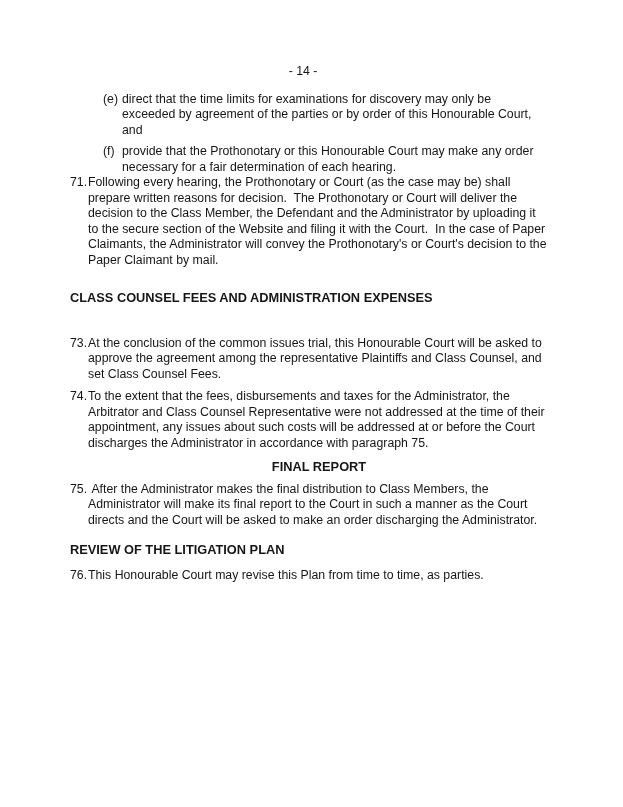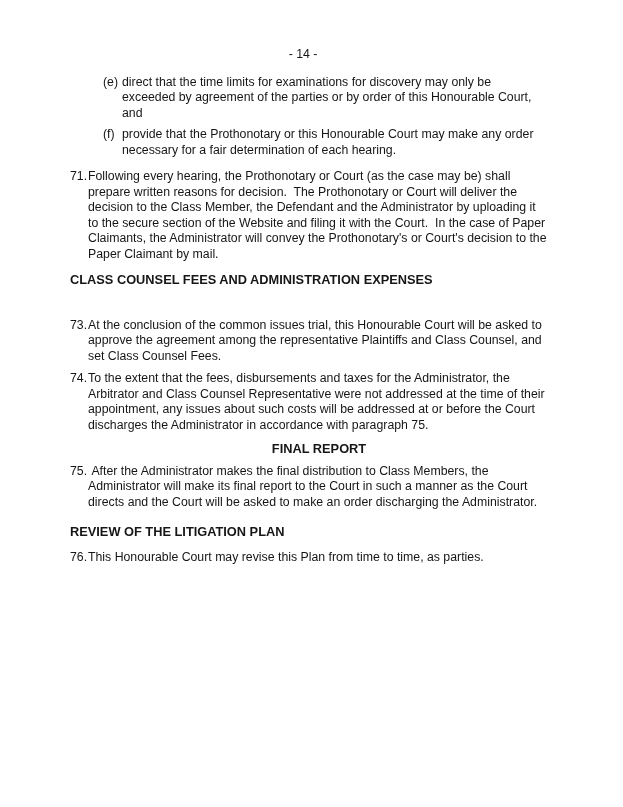--- a/index.html
+++ b/index.html
@@ -2,21 +2,21 @@
 <html><head>
 <meta charset="utf-8">
 <style>
   html, body { margin: 0; padding: 0; background: #ffffff; }
   .page {
     position: relative;
     width: 623px;
     height: 807px;
     box-sizing: border-box;
     background: #ffffff;
-    padding: 47px 55px 0 70px;
+    padding: 64px 55px 0 70px;
     font-family: "Liberation Sans", "DejaVu Sans", sans-serif;
     font-size: 12.3px;
     line-height: 15.5px;
     color: #161616;
     overflow: hidden;
   }
   .pagenum {
     text-align: center;
     margin-right: 32px;
   }
@@ -27,33 +27,33 @@
   .sub-item .text { display: block; white-space: pre-wrap; }
   .sub-ii { margin-left: 83px; padding-left: 22px; margin-top: 14px; }
   .sub-e  { margin-left: 33px; padding-left: 19px; margin-top: 12px; }
   .sub-f  { margin-left: 33px; padding-left: 19px; margin-top: 6px; }
   .num-para {
     position: relative;
     padding-left: 18px;
   }
   .num-para .num { position: absolute; left: 0; top: 0; }
   .num-para .text { display: block; white-space: pre-wrap; }
-  .p71 { margin-top: 11px; }
+  .p71 { }
   .p72 { margin-top: 3px; }
   .p73 { margin-top: 30px; }
   .p74 { margin-top: 7px; }
   .p75 { margin-top: 7px; }
   .p76 { margin-top: 10px; }
   .heading {
     font-weight: bold;
     font-size: 12.8px;
     margin: 0;
     line-height: 15.5px;
   }
-  .h-fees   { margin-top: 10px; }
+  .h-fees   { margin-top: 22px; }
   .h-final  { margin-top: 8px; text-align: center; }
   .h-review { margin-top: 14px; }
   em { font-style: italic; }
 </style>
 </head>
 <body>
 
 <div class="page">
 
   <div class="pagenum">- 14 -</div>

